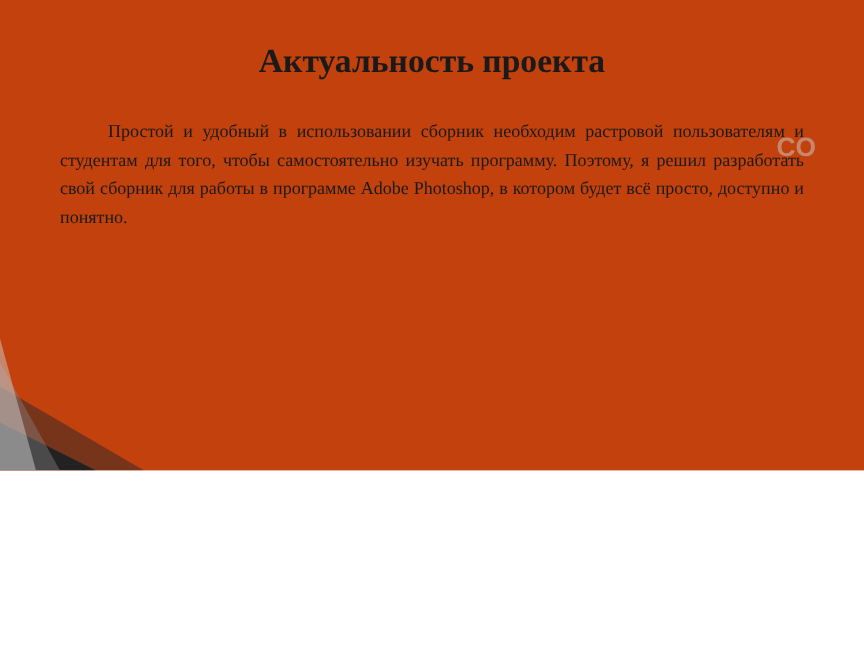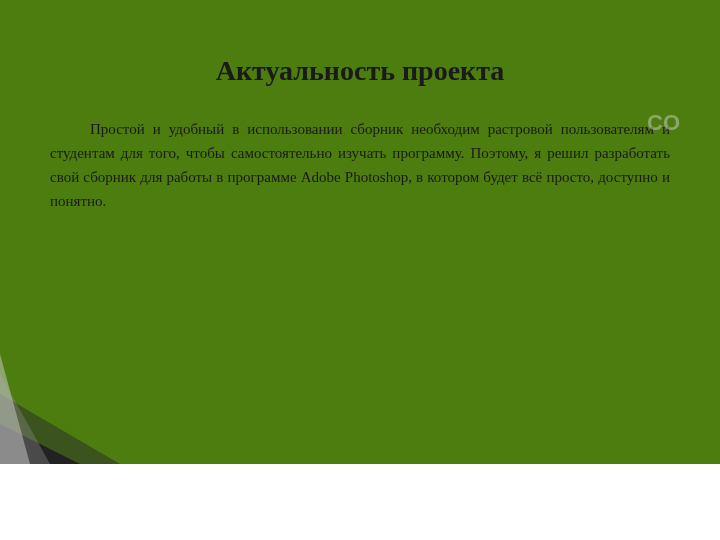--- a/index.html
+++ b/index.html
@@ -12,24 +12,24 @@
       width: 720px;
       height: 540px;
       background: #ffffff;
       font-family: 'Times New Roman', Times, serif;
       overflow: hidden;
       position: relative;
     }
 
     .slide-container {
       width: 720px;
-      height: 464px;
-      background: #4d7c0f;
+      height: 392px;
+      background: #c2410c;
       position: relative;
-      padding: 45px 50px 40px 50px;
+      padding: 26px 50px 40px 50px;
     }
 
     .slide-title {
       text-align: center;
       font-size: 28px;
       font-weight: bold;
       color: #1a1a1a;
       margin-bottom: 30px;
       margin-top: 10px;
       font-family: 'Times New Roman', Times, serif;

